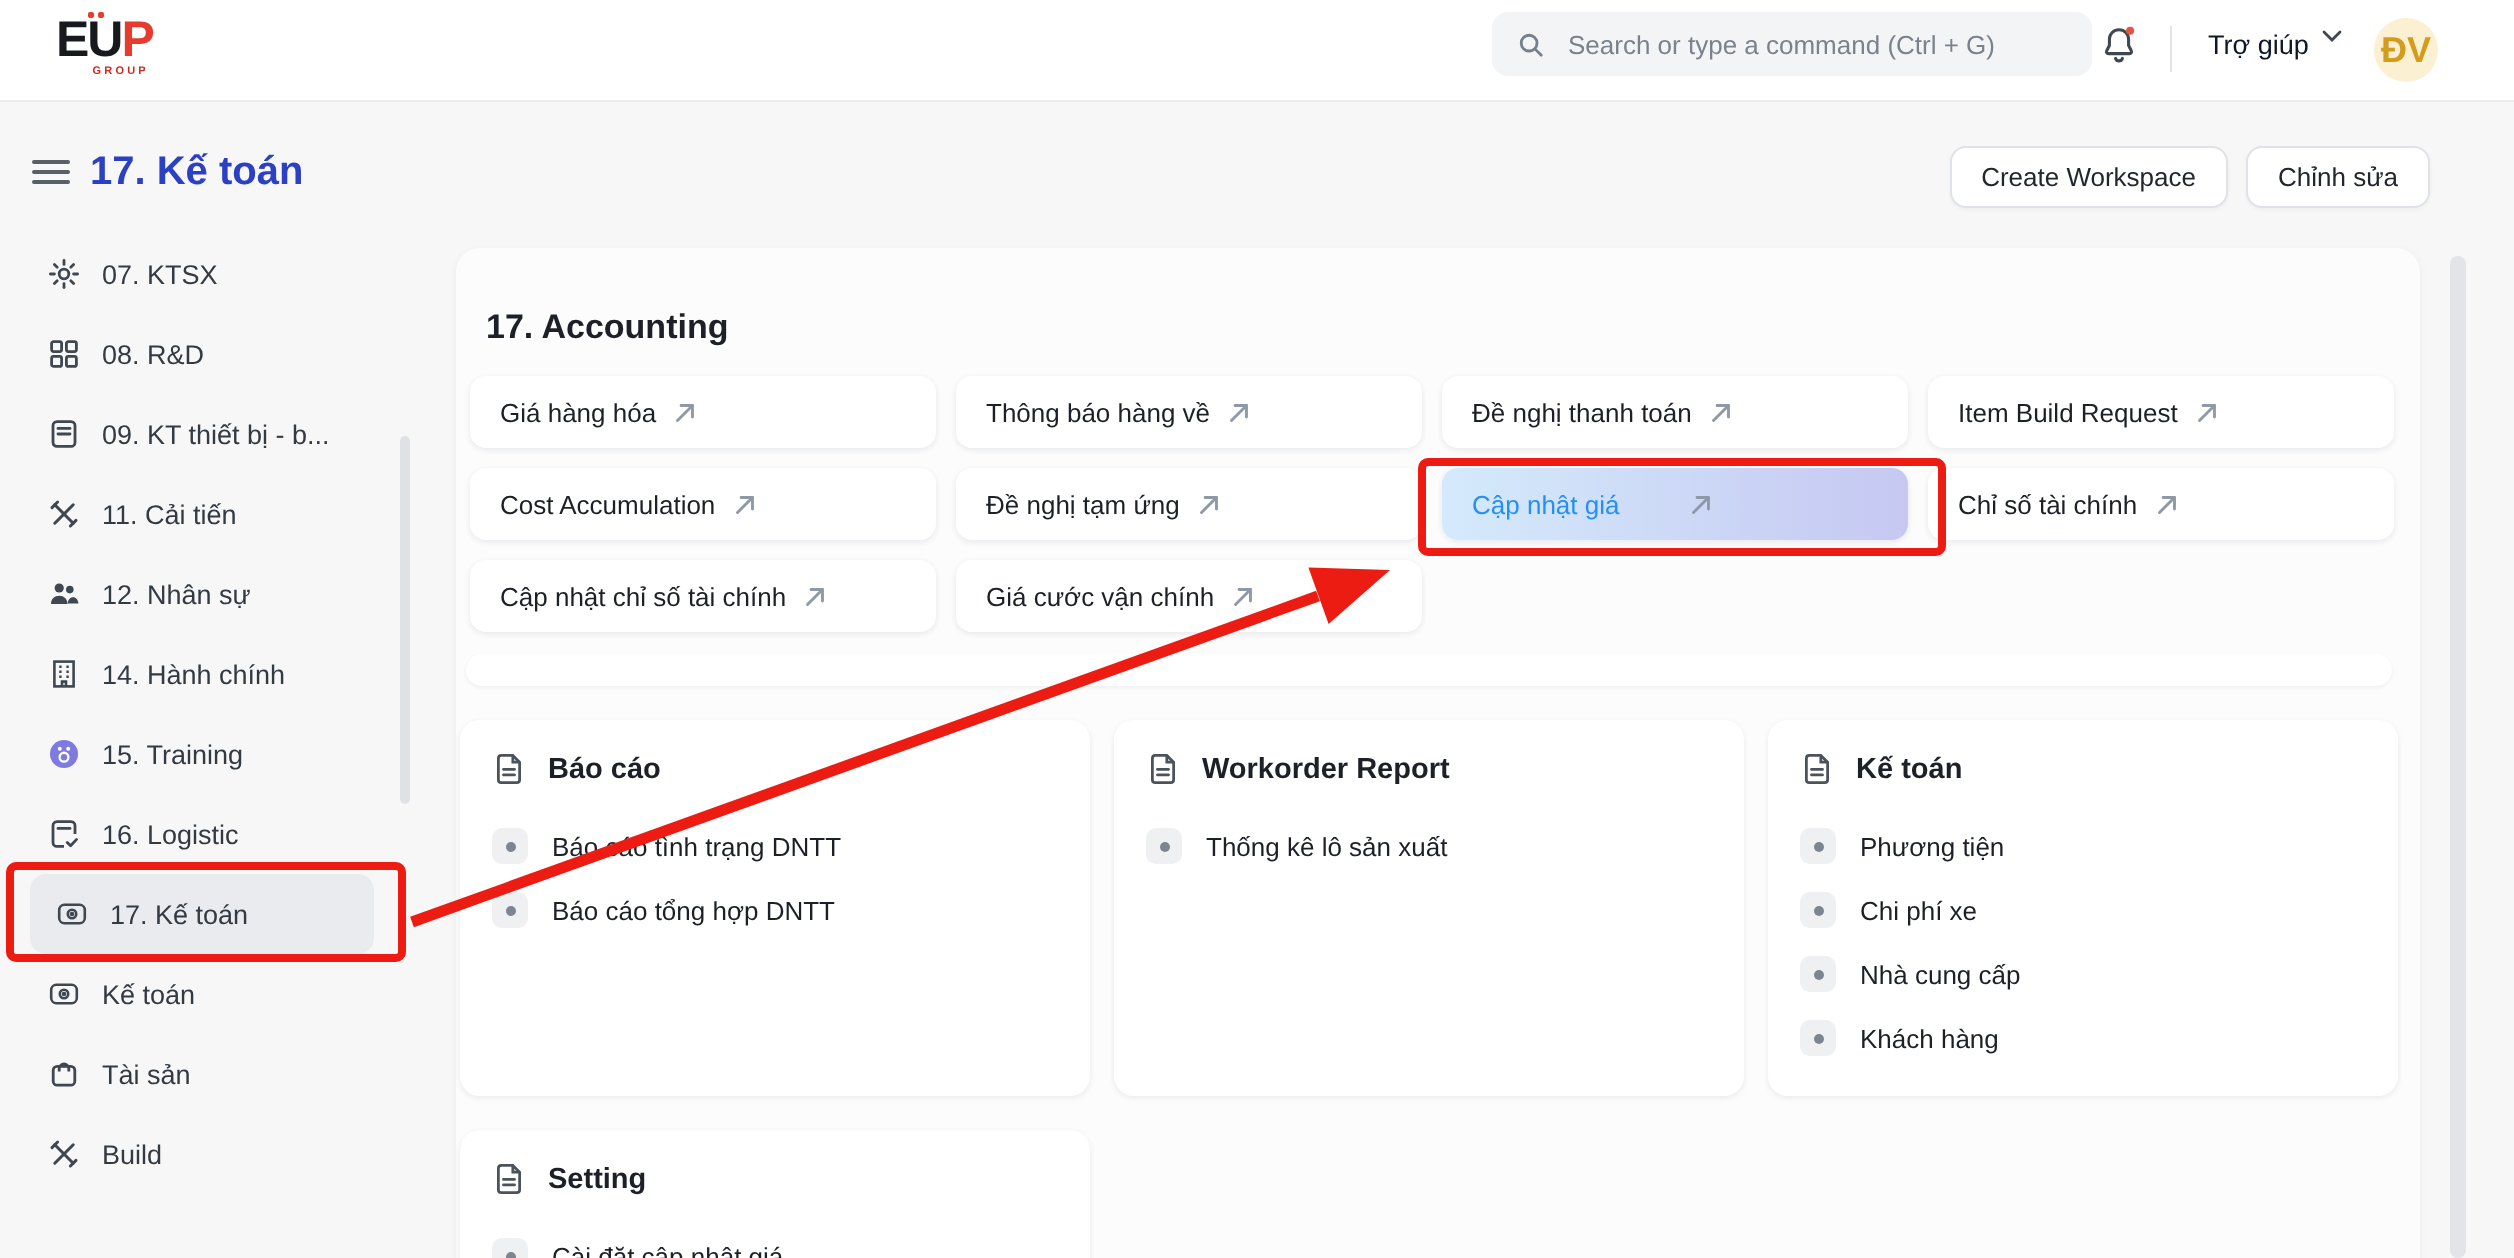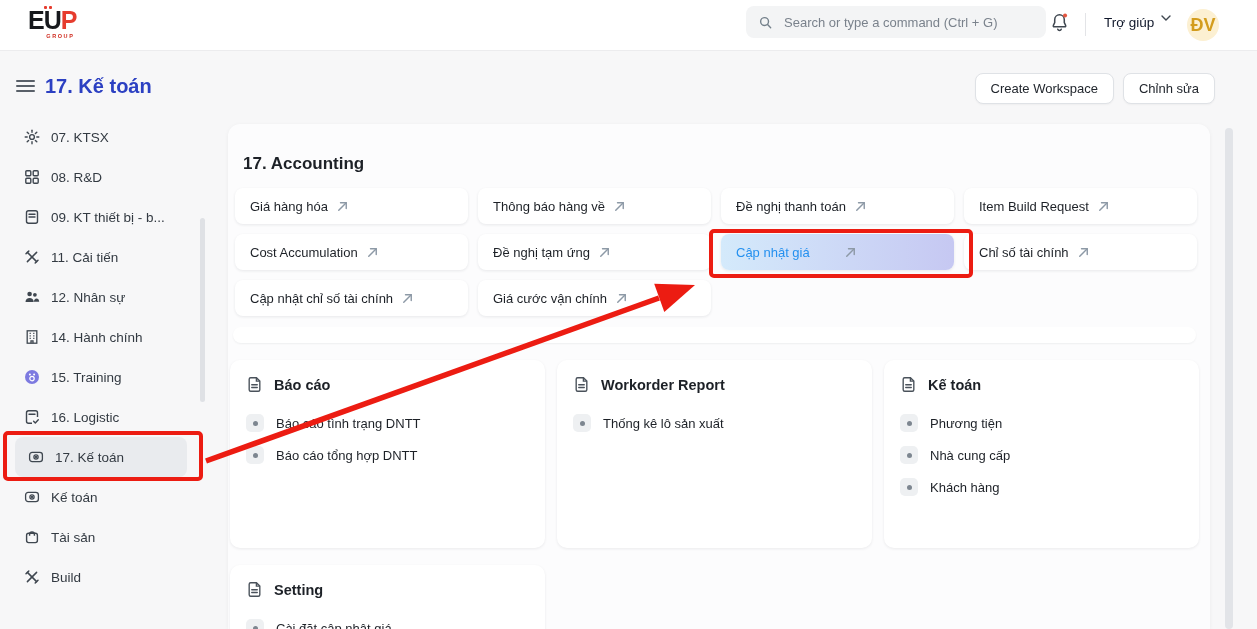--- a/index.html
+++ b/index.html
@@ -411,20 +411,26 @@
             <div class="card-link">
               <span class="bullet">
                 <i></i>
               </span>
               <span class="link-label">Phương tiện</span>
             </div>
             <div class="card-link">
               <span class="bullet">
                 <i></i>
               </span>
+              <span class="link-label">Chi phí xe</span>
+            </div>
+            <div class="card-link">
+              <span class="bullet">
+                <i></i>
+              </span>
               <span class="link-label">Nhà cung cấp</span>
             </div>
             <div class="card-link">
               <span class="bullet">
                 <i></i>
               </span>
               <span class="link-label">Khách hàng</span>
             </div>
           </div>
         </div>

